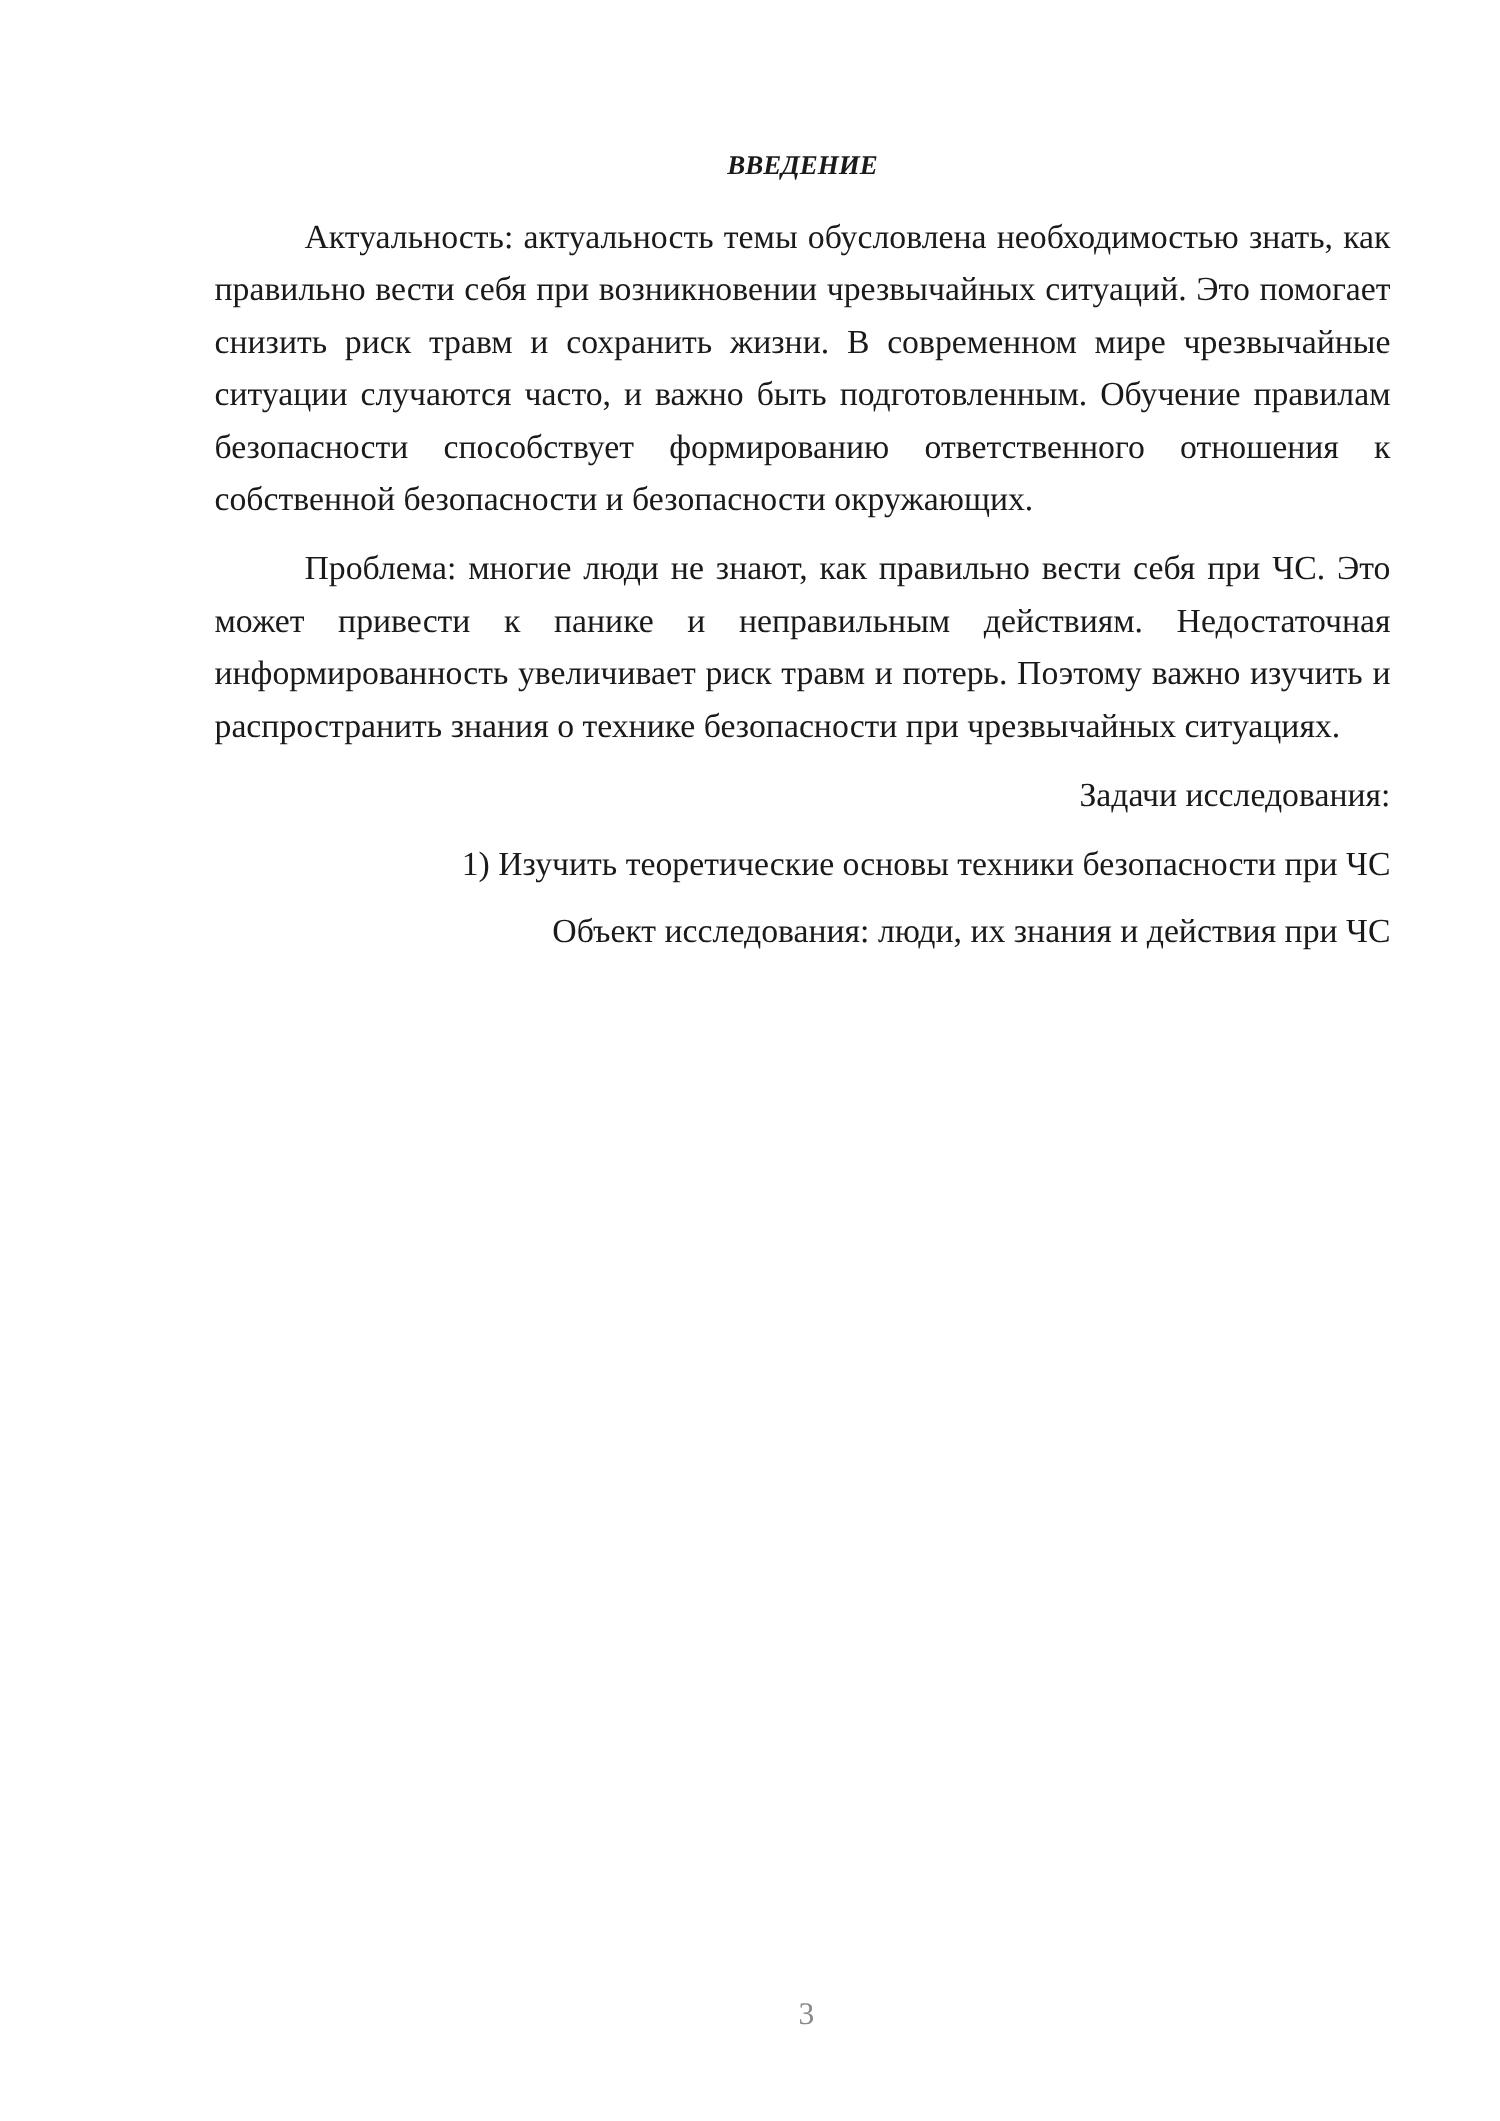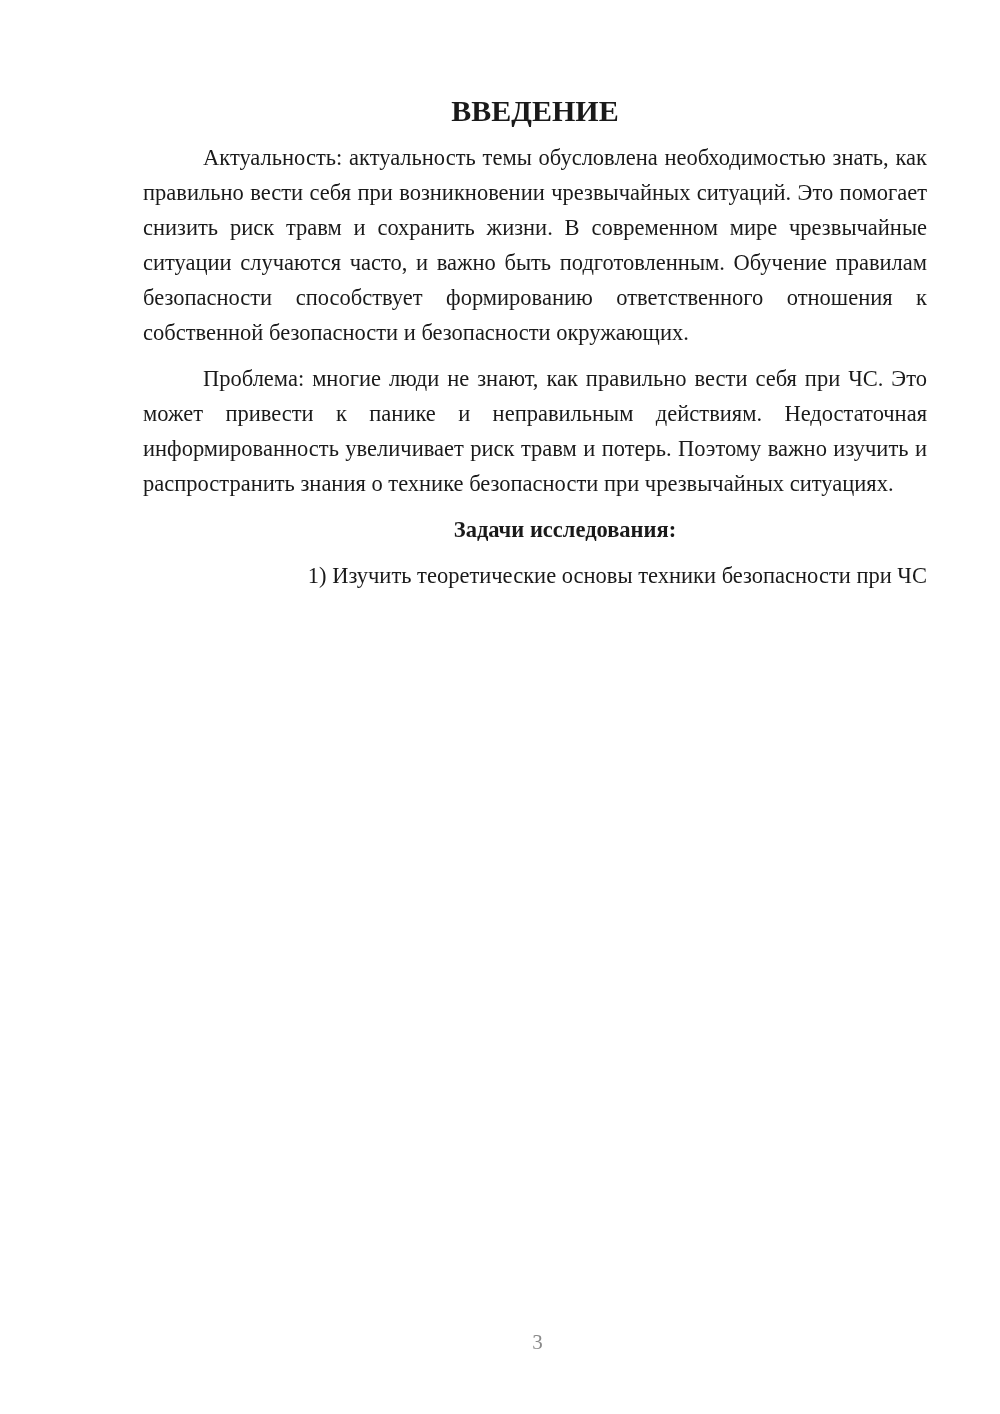--- a/index.html
+++ b/index.html
@@ -26,33 +26,33 @@
       position: absolute;
       left: 143px;
       top: 93px;
       width: 784px;
       font-size: 22.5px;
       line-height: 35px;
     }
     .title {
       text-align: center;
       font-weight: bold;
-      font-size: 30px;
+      font-size: 18px;
       margin: 0 0 12px 0;
       padding-left: 0;
       line-height: 35px;
+      font-style: italic;
     }
     .para {
       text-align: justify;
       text-indent: 60px;
       margin: 0 0 11px 0;
     }
     .para.short {
-      text-align: center;
-      font-weight: bold;
+      text-align: right;
     }
     .list-item {
       padding-left: 32px;
       margin: 0 0 10px 0;
       text-align: right;
     }
     .page-number {
       position: absolute;
       left: 0;
       width: 1075px;
@@ -74,20 +74,21 @@
 
     <p class="para">Проблема: многие люди не знают, как правильно вести себя при ЧС. Это может привести к панике и неправильным действиям. Недостаточная информированность увеличивает риск травм и потерь. Поэтому важно изучить и распространить знания о технике безопасности при чрезвычайных ситуациях.</p>
 
 
     <p class="para short">Задачи исследования:</p>
 
     <div>
       <p class="list-item">1) Изучить теоретические основы техники безопасности при ЧС</p>
     </div>
 
+    <p class="para short">Объект исследования: люди, их знания и действия при ЧС</p>
 
 
 
 
 
   </div>
 
   <div class="page-number">3</div>
 </div>
 

